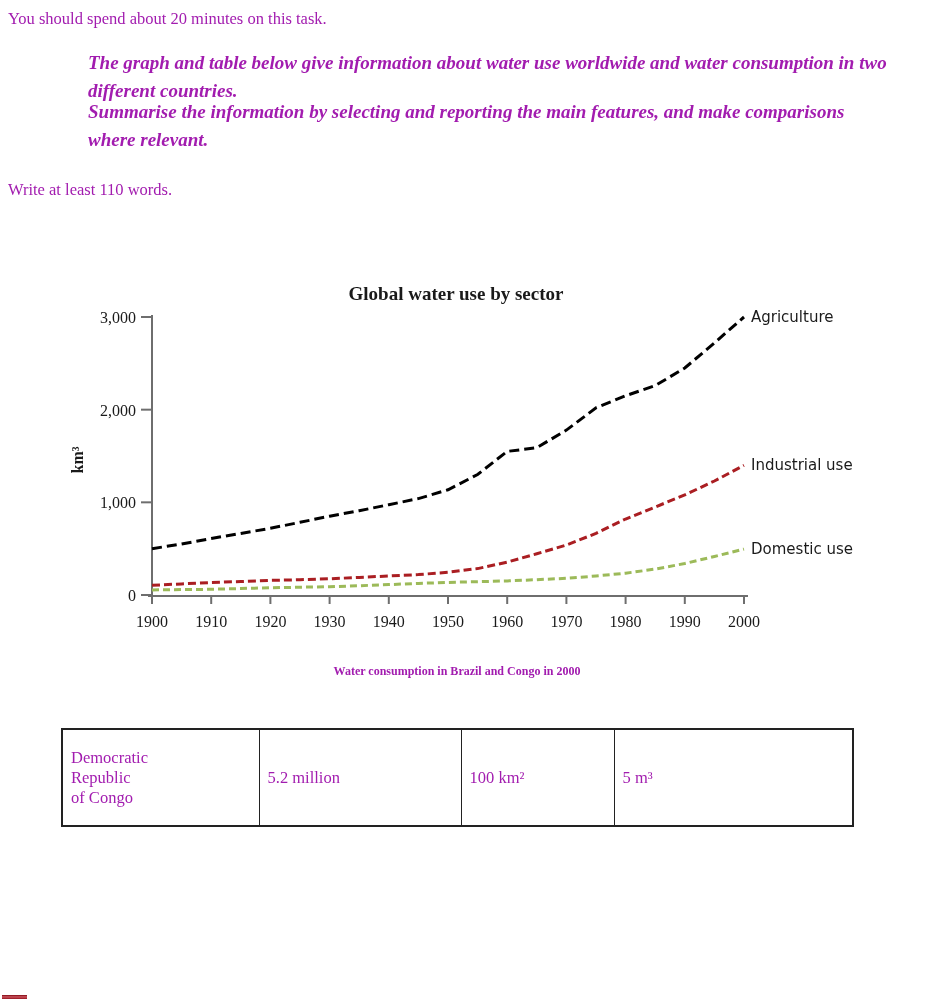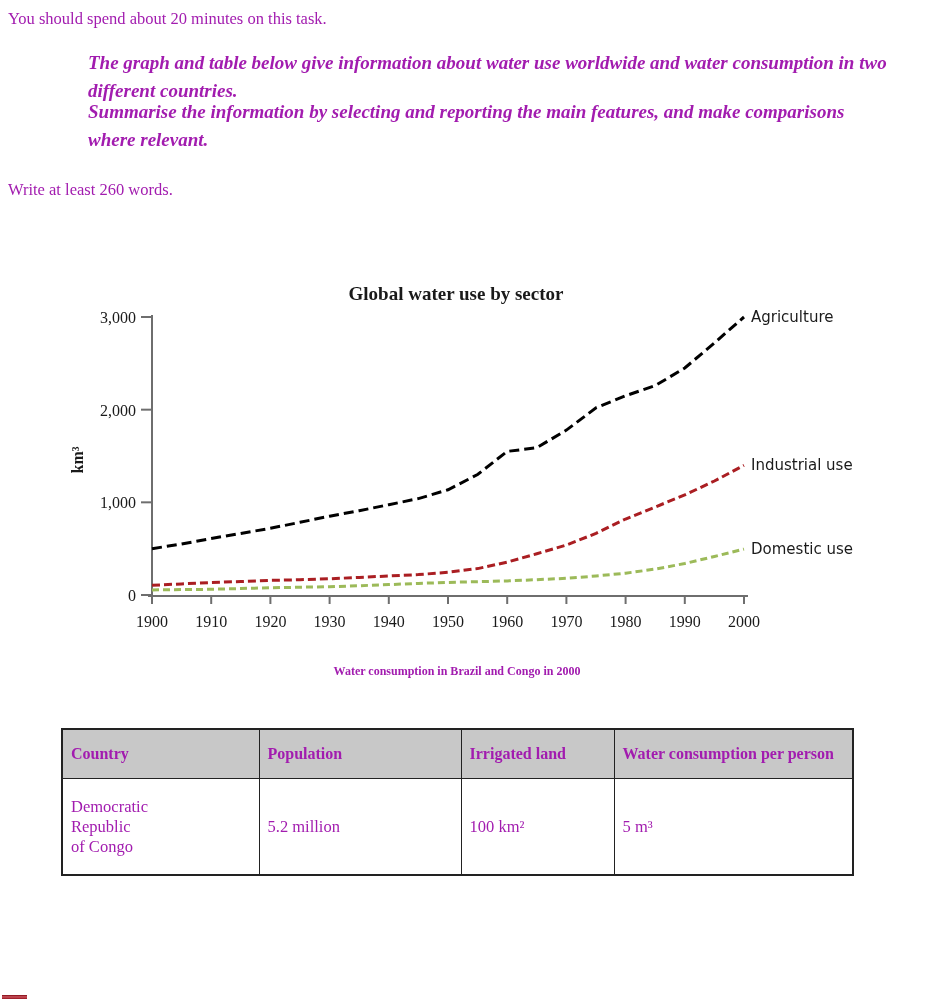--- a/index.html
+++ b/index.html
@@ -37,21 +37,21 @@
 <body>
 
 <div id="page">
 
   <div class="toptext" style="left:8px;top:8px;">You should spend about 20 minutes on this task.</div>
 
   <div class="prompt" style="top:49px;">The graph and table below give information about water use worldwide and water consumption in two different countries.</div>
 
   <div class="prompt" style="top:98px;">Summarise the information by selecting and reporting the main features, and make comparisons where relevant.</div>
 
-  <div class="toptext" style="left:8px;top:179px;">Write at least 260 words.</div>
+  <div class="toptext" style="left:8px;top:179px;">Write at least 110 words.</div>
 
   <div id="chart-wrap">
     <svg id="chart-svg" width="928" height="390" viewBox="0 0 928 390">
         <text x="456" y="30" text-anchor="middle" class="c-title">Global water use by sector</text>
         <text x="83" y="190" text-anchor="middle" class="c-ylab" transform="rotate(-90 83 190)">km³</text>
         <line x1="152" y1="45" x2="152" y2="327" class="axis"></line>
         <line x1="148" y1="326" x2="748" y2="326" class="axis"></line>
         <line x1="141" y1="325" x2="152" y2="325" class="axis"></line>
         <text x="136" y="331" text-anchor="end" class="c-tick">0</text>
         <line x1="141" y1="232.33333333333334" x2="152" y2="232.33333333333334" class="axis"></line>
@@ -94,26 +94,20 @@
   <div id="table-title">Water consumption in Brazil and Congo in 2000</div>
 
   <table id="data-table">
     <colgroup>
       <col style="width:197px">
         <col style="width:202px">
         <col style="width:153px">
         <col style="width:239px">
     </colgroup>
     <tbody>
-        <tr>
-      <th>Country</th>
-      <th>Population</th>
-      <th>Irrigated land</th>
-      <th>Water consumption per person</th>
-    </tr>
     <tr class="r2">
       <td class="preline">Democratic
 Republic
 of Congo</td>
       <td>5.2 million</td>
       <td>100 km²</td>
       <td>5 m³</td>
     </tr>
   </tbody>
     </table>

